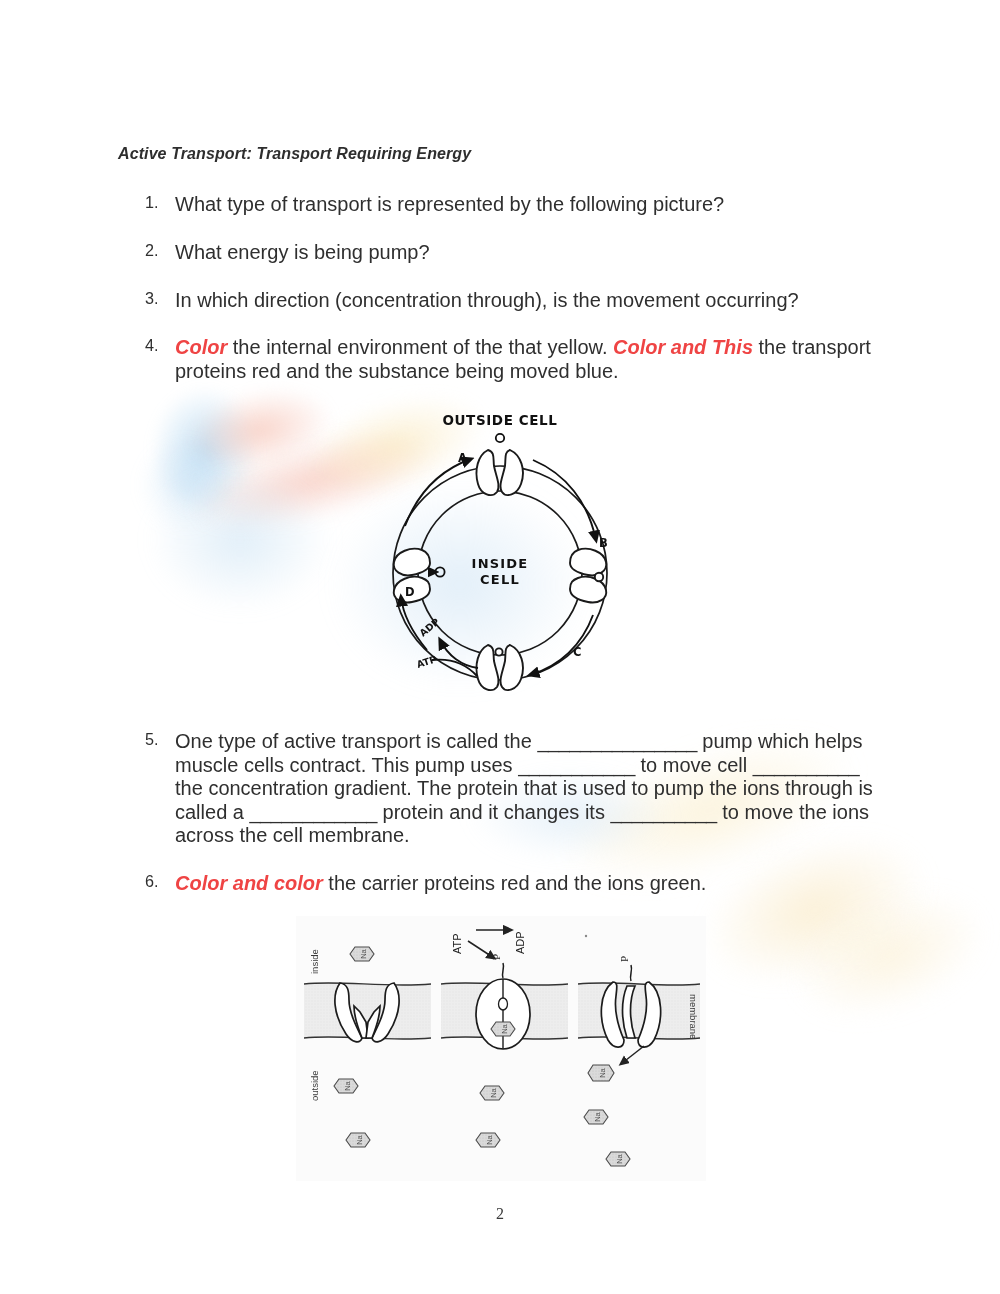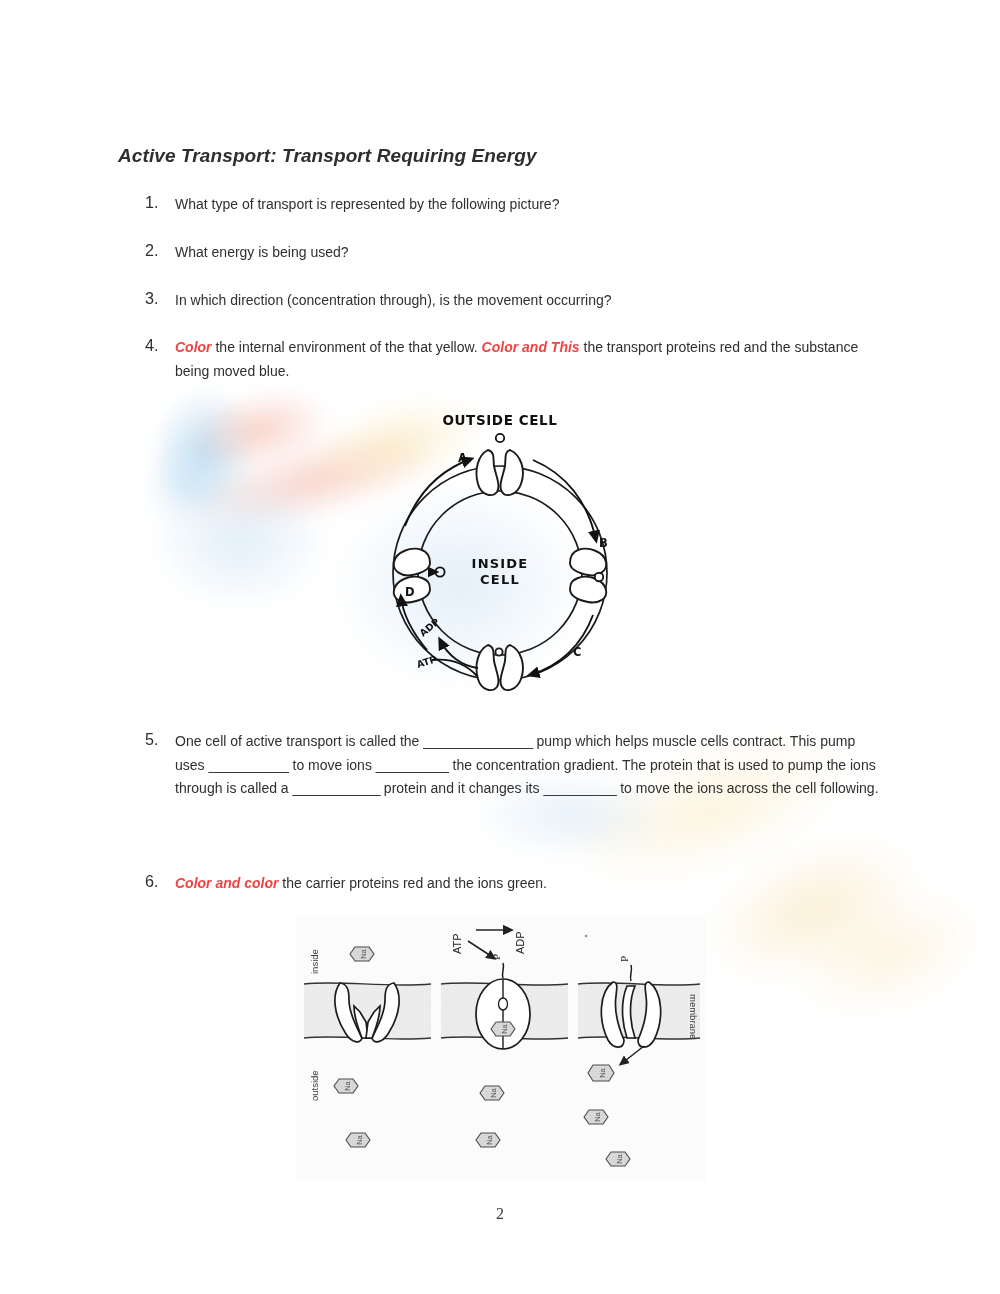--- a/index.html
+++ b/index.html
@@ -30,40 +30,40 @@
   .doc {
     position: absolute;
     left: 0; top: 0;
     width: 1000px;
     z-index: 2;
   }
   .title {
     position: absolute;
     left: 118px;
     top: 145px;
-    font-size: 19px;
+    font-size: 16px;
     font-style: italic;
     font-weight: bold;
     color: #2e2e2e;
     letter-spacing: 0.1px;
   }
   .qnum {
     position: absolute;
     left: 145px;
     width: 26px;
     text-align: left;
     color: #2f2f2f;
     font-size: 16.2px;
   }
   .qbody {
     position: absolute;
     left: 175px;
     width: 700px;
     color: #2f2f2f;
-    font-size: 14px;
+    font-size: 20px;
     line-height: 23.5px;
   }
   .qbody b, .qbody i {
     font-style: italic;
     font-weight: bold;
     color: #ef4444;
   }
   .blank {
     letter-spacing: -0.5px;
   }
@@ -119,37 +119,37 @@
   <div class="smudge" style="left:140px; top:440px; width:90px; height:90px; background:radial-gradient(ellipse at center, rgba(160,205,238,0.30) 0%, rgba(160,205,238,0) 72%); filter:blur(8px);"></div>
 
   <div class="doc">
 
     <div class="title">Active Transport: Transport Requiring Energy</div>
 
     <div class="qnum" style="top:193px;">1.</div>
     <div class="qbody" style="top:193px;">What type of transport is represented by the following picture?</div>
 
     <div class="qnum" style="top:241px;">2.</div>
-    <div class="qbody" style="top:241px;">What energy is being used?</div>
+    <div class="qbody" style="top:241px;">What energy is being pump?</div>
 
     <div class="qnum" style="top:289px;">3.</div>
     <div class="qbody" style="top:289px;">In which direction (concentration through), is the movement occurring?</div>
 
     <div class="qnum" style="top:336px;">4.</div>
     <div class="qbody" style="top:336px; width:715px;">
       <i>Color</i><span> the internal environment of the that yellow.  </span><i>Color and This</i><span> the transport proteins red and the substance being moved blue.</span>
     </div>
 
     <div class="qnum" style="top:730px;">5.</div>
     <div class="qbody" style="top:730px; width:712px;">
-      <span>One cell of active transport is called the </span><span class="blank">_______________</span><span> pump which helps muscle</span>
-      <span>cells contract.  This pump uses </span><span class="blank">___________</span><span> to move ions </span><span class="blank">__________</span><span> the</span>
+      <span>One type of active transport is called the </span><span class="blank">_______________</span><span> pump which helps muscle</span>
+      <span>cells contract.  This pump uses </span><span class="blank">___________</span><span> to move cell </span><span class="blank">__________</span><span> the</span>
       <span>concentration gradient.  The protein that is used to pump the ions through is called a</span>
       <span class="blank">____________</span><span> protein and it changes its </span><span class="blank">__________</span><span> to move the ions across the cell</span>
-      <span>following.</span>
+      <span>membrane.</span>
     </div>
 
     <div class="qnum" style="top:872px;">6.</div>
     <div class="qbody" style="top:872px;">
       <i>Color and color</i><span> the carrier proteins red and the ions green.</span>
     </div>
 
     <div class="pagenum">2</div>
   </div>
 

